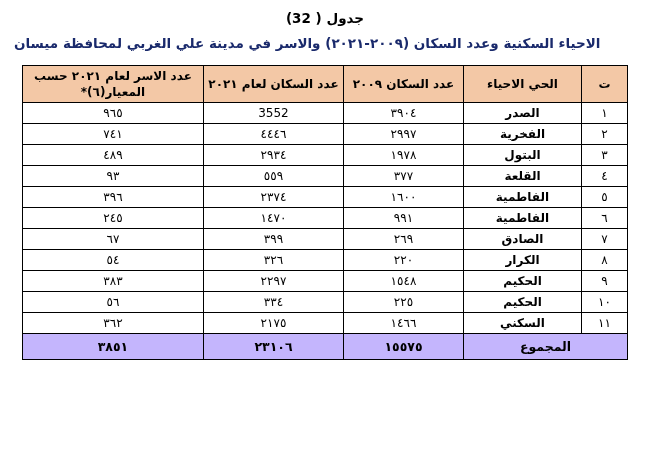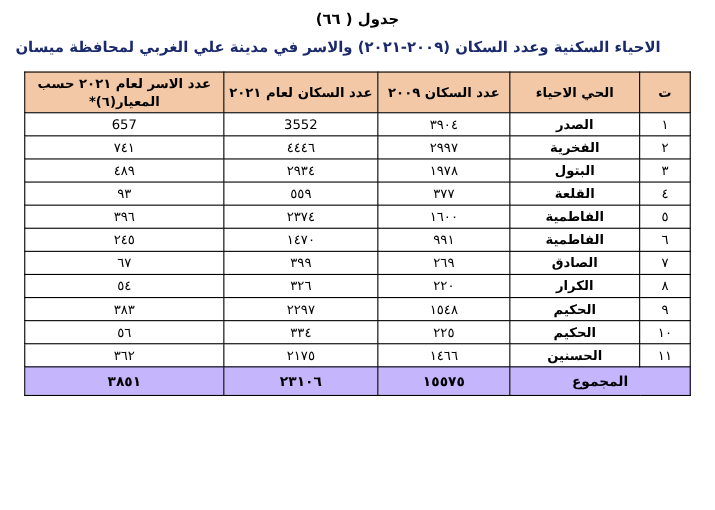--- a/index.html
+++ b/index.html
@@ -80,21 +80,21 @@
   col.c-name  { width: 118px; }
   col.c-p2009 { width: 120px; }
   col.c-p2021 { width: 140px; }
   col.c-fam   { width: 181px; }
 </style>
 </head>
 <body>
 
 <div class="page">
 
-  <div class="doc-number">جدول ( ٦٦)</div>
+  <div class="doc-number">جدول ( 32)</div>
   <div class="doc-title">الاحياء السكنية وعدد السكان (٢٠٠٩-٢٠٢١) والاسر في مدينة علي الغربي لمحافظة ميسان</div>
 
   <table class="data-table">
     <colgroup>
       <col class="c-idx">
       <col class="c-name">
       <col class="c-p2009">
       <col class="c-p2021">
       <col class="c-fam">
     </colgroup>
@@ -106,21 +106,21 @@
         <th>عدد السكان لعام ٢٠٢١</th>
         <th>عدد الاسر لعام ٢٠٢١ حسب المعيار(٦)*</th>
       </tr>
     </thead>
     <tbody>
       <tr>
         <td>١</td>
         <td class="cell-name">الصدر</td>
         <td>٣٩٠٤</td>
         <td>3552</td>
-        <td>657</td>
+        <td>٩٦٥</td>
       </tr>
       <tr>
         <td>٢</td>
         <td class="cell-name">الفخرية</td>
         <td>٢٩٩٧</td>
         <td>٤٤٤٦</td>
         <td>٧٤١</td>
       </tr>
       <tr>
         <td>٣</td>
@@ -173,21 +173,21 @@
       </tr>
       <tr>
         <td>١٠</td>
         <td class="cell-name">الحكيم</td>
         <td>٢٢٥</td>
         <td>٣٣٤</td>
         <td>٥٦</td>
       </tr>
       <tr>
         <td>١١</td>
-        <td class="cell-name">الحسنين</td>
+        <td class="cell-name">السكني</td>
         <td>١٤٦٦</td>
         <td>٢١٧٥</td>
         <td>٣٦٢</td>
       </tr>
       <tr class="total-row">
         <td colspan="2">المجموع</td>
         <td>١٥٥٧٥</td>
         <td>٢٣١٠٦</td>
         <td>٣٨٥١</td>
       </tr>

